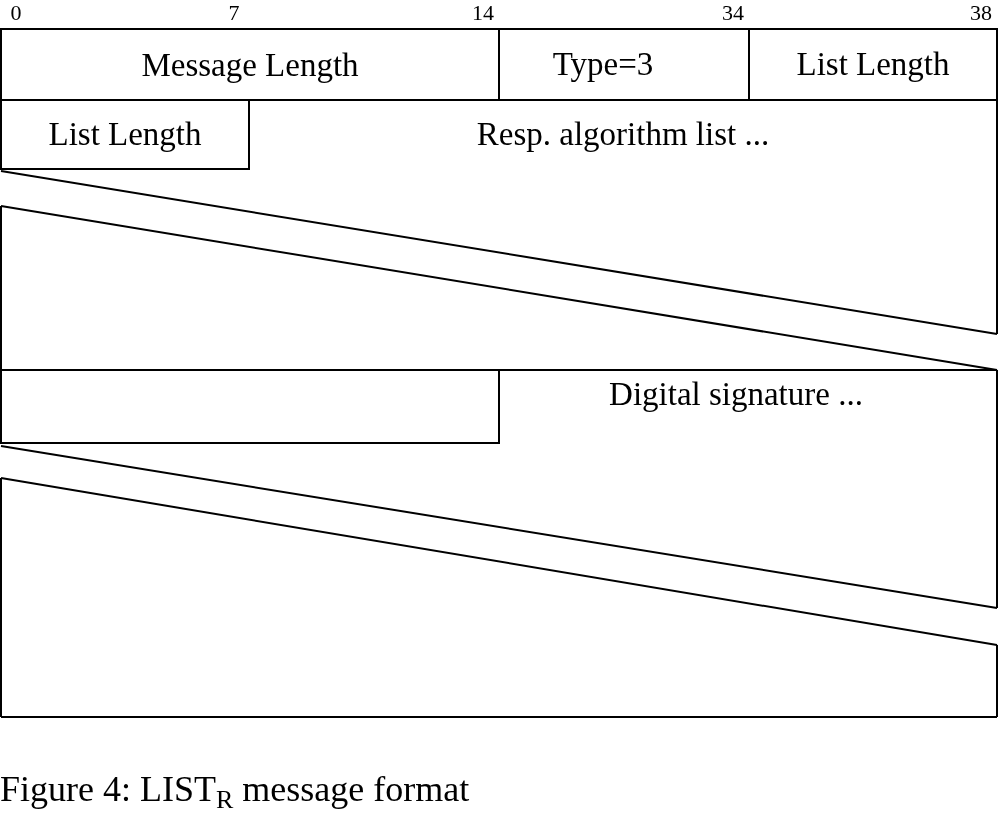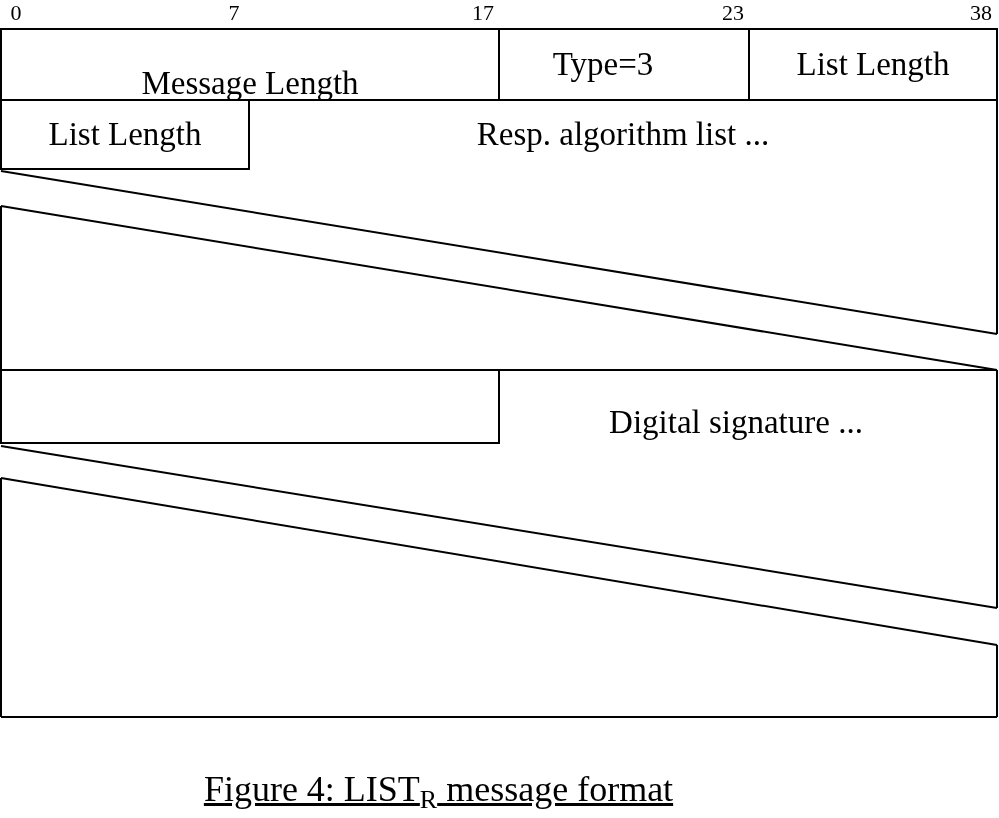--- a/index.html
+++ b/index.html
@@ -37,24 +37,23 @@
     align-items: center;
     justify-content: center;
     font-size: 33px;
     white-space: nowrap;
   }
   .caption {
     position: absolute;
     left: 0;
     top: 768px;
     width: 877px;
-    text-align: center;
+    text-align: left;
     font-size: 36px;
     white-space: nowrap;
-    text-decoration: underline;
   }
   .caption .subscript {
     font-size: 26px;
     position: relative;
     top: 7px;
   }
 </style>
 </head>
 <body>
 
@@ -82,28 +81,28 @@
       <line x1="1" y1="446" x2="997" y2="608"></line>
       <line x1="1" y1="478" x2="997" y2="645"></line>
       <line x1="1" y1="478" x2="1" y2="717"></line>
       <line x1="997" y1="645" x2="997" y2="717"></line>
       <line x1="1" y1="717" x2="997" y2="717"></line>
     </g>
   </svg>
 
   <div class="tick-label" style="left:16px">0</div>
   <div class="tick-label" style="left:234px">7</div>
-  <div class="tick-label" style="left:483px">17</div>
-  <div class="tick-label" style="left:733px">23</div>
+  <div class="tick-label" style="left:483px">14</div>
+  <div class="tick-label" style="left:733px">34</div>
   <div class="tick-label" style="left:981px">38</div>
 
-  <div class="field-label" style="left:1px;   top:38px;  width:498px; height:91px">Message Length</div>
+  <div class="field-label" style="left:1px;   top:20px;  width:498px; height:91px">Message Length</div>
   <div class="field-label" style="left:499px; top:29px;  width:208px; height:71px">Type=3</div>
   <div class="field-label" style="left:749px; top:29px;  width:248px; height:71px">List Length</div>
   <div class="field-label" style="left:1px;   top:100px; width:248px; height:69px">List Length</div>
   <div class="field-label" style="left:249px; top:100px; width:748px; height:69px">Resp. algorithm list ...</div>
-  <div class="field-label" style="left:499px; top:386px; width:474px; height:73px">Digital signature ...</div>
+  <div class="field-label" style="left:499px; top:358px; width:474px; height:73px">Digital signature ...</div>
 
   <div class="caption">
     <span>Figure 4: LIST</span><span class="subscript">R</span><span> message format</span>
   </div>
 
 </div>
 
 </body></html>

